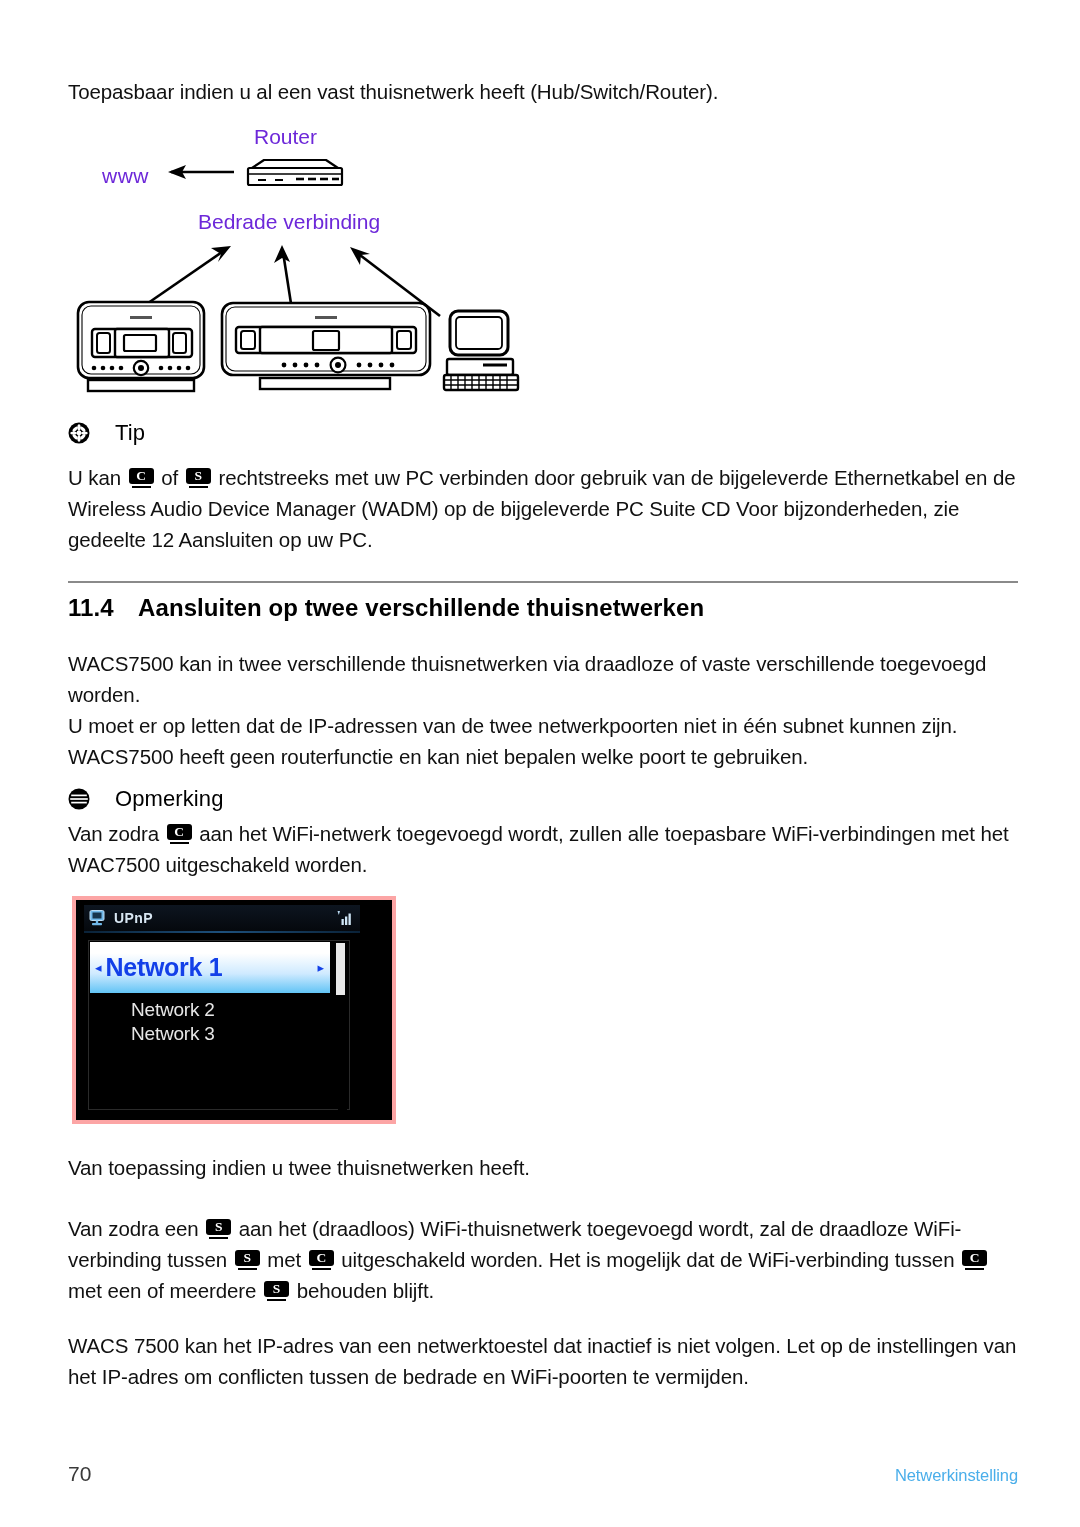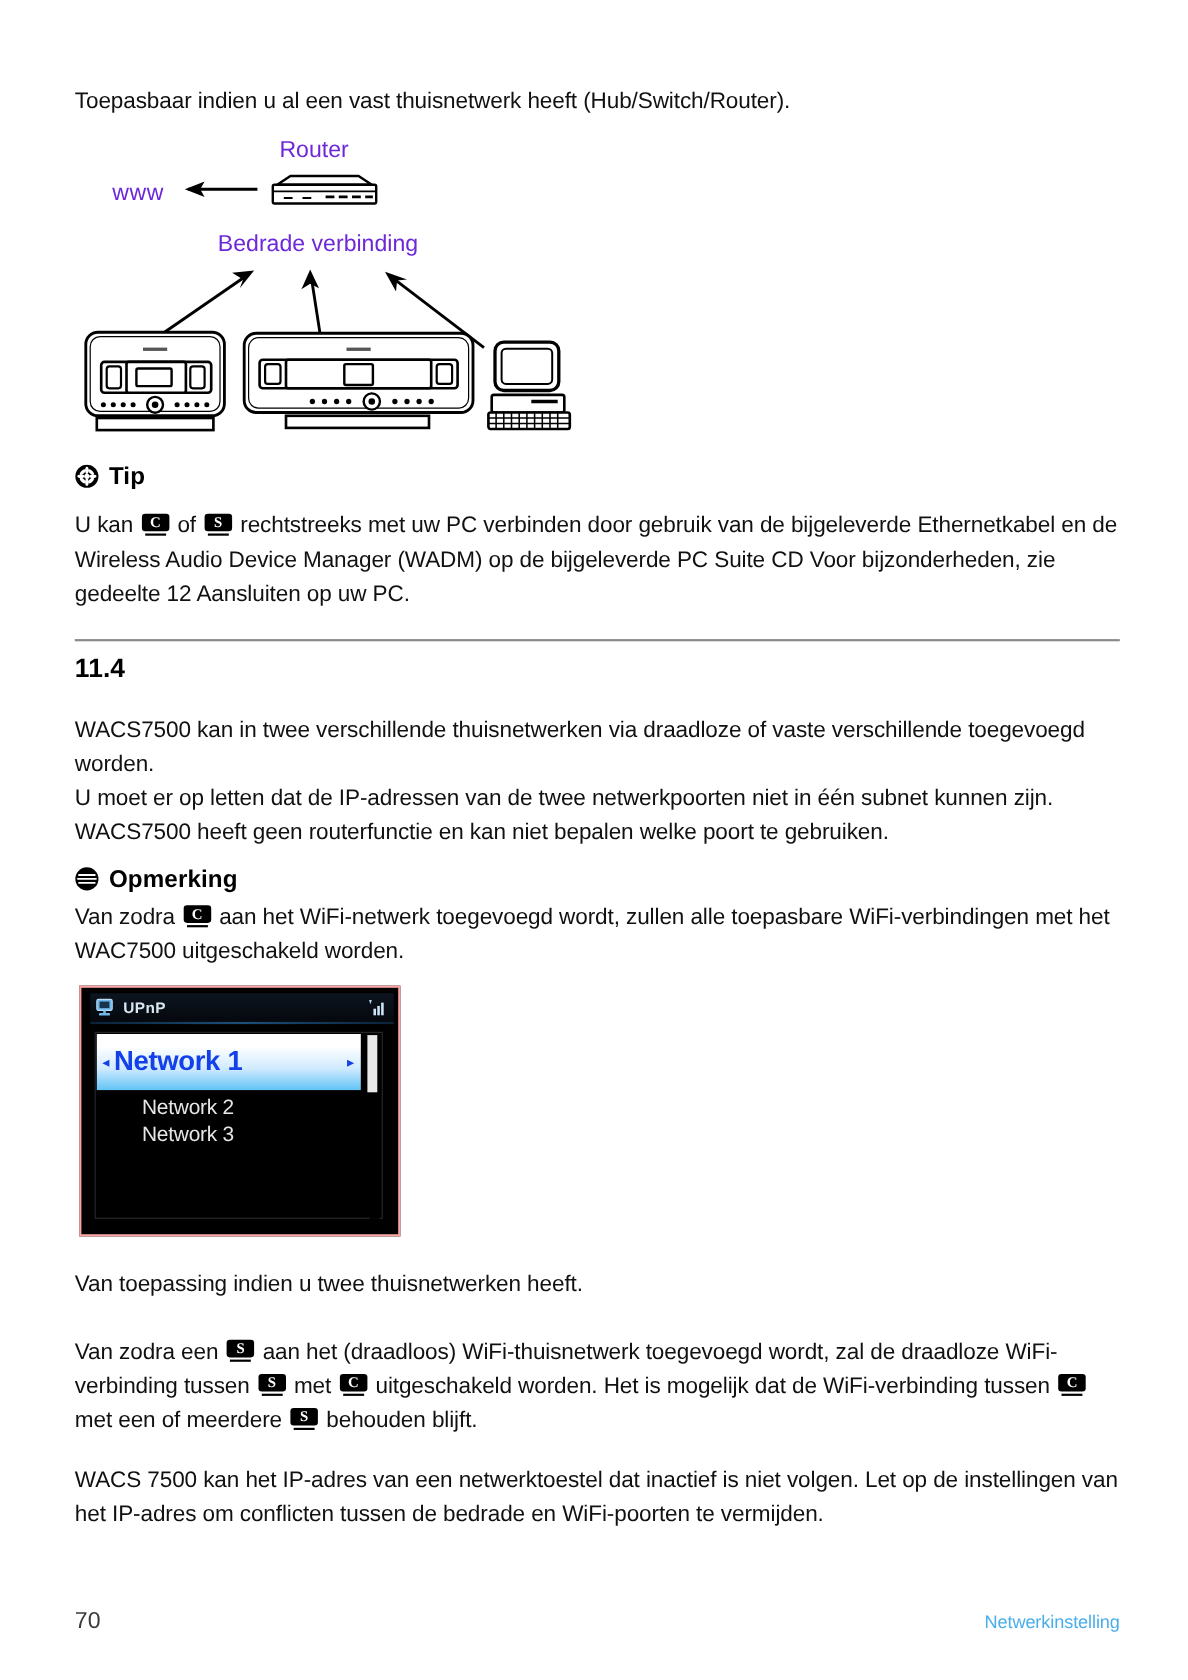--- a/index.html
+++ b/index.html
@@ -65,23 +65,23 @@
     width: 110px; height: 30px;
   }
   .arrow-svg { position: absolute; left: 0; top: 0; overflow: visible; }
 
   .device { position: absolute; }
 
   
   .callout-head {
     display: flex;
     align-items: center;
-    gap: 9px;
+    gap: 25px;
     font-size: 22px;
-    font-weight: bold;
+    font-weight: normal;
     letter-spacing: 0.1px;
   }
   .callout-icon {
     width: 22px; height: 22px;
     display: inline-block;
     flex: 0 0 auto;
   }
 
   #tip-block {
     position: absolute;
@@ -150,24 +150,24 @@
   #section-num { width: 70px; flex: 0 0 70px; }
 
   #para-1 { position: absolute; left: 68px; top: 648px; width: 952px; }
   #para-2 { position: absolute; left: 68px; top: 710px; width: 952px; }
 
   
   #lcd {
     position: absolute;
     left: 72px;
     top: 896px;
-    width: 292px;
+    width: 324px;
     height: 228px;
     background: #000000;
-    border: 2px solid #fca5a5;
+    border: 4px solid #fca5a5;
     box-sizing: border-box;
   }
   #lcd-topbar {
     position: absolute;
     left: 8px; top: 5px;
     width: 276px; height: 26px;
     background: linear-gradient(180deg,#0d1520 0%, #05080d 100%);
     display: flex;
     align-items: center;
   }
@@ -399,20 +399,21 @@
       <span class="b">Wireless Audio Device Manager</span>
       <span>(WADM) op de bijgeleverde PC Suite</span>
       <span>CD Voor bijzonderheden, zie gedeelte</span>
       <span class="b">12 Aansluiten op uw PC</span><span>.</span>
     </div>
   </div>
 
   <div id="section-rule"></div>
   <div id="section-head">
     <span id="section-num">11.4</span>
+    <span>Aansluiten op twee verschillende thuisnetwerken</span>
   </div>
 
   <div id="para-1" class="body-text">WACS7500 kan in twee verschillende thuisnetwerken via draadloze of vaste verschillende toegevoegd worden.</div>
   <div id="para-2" class="body-text">U moet er op letten dat de IP-adressen van de twee netwerkpoorten niet in één subnet kunnen zijn. WACS7500 heeft geen routerfunctie en kan niet bepalen welke poort te gebruiken.</div>
 
   <div id="note-block">
     <div class="callout-head">
       <svg class="callout-icon" viewBox="0 0 22 22">
         <circle cx="11" cy="11" r="10.5" fill="#000"></circle>
         <g stroke="#fff" stroke-width="1.7">

